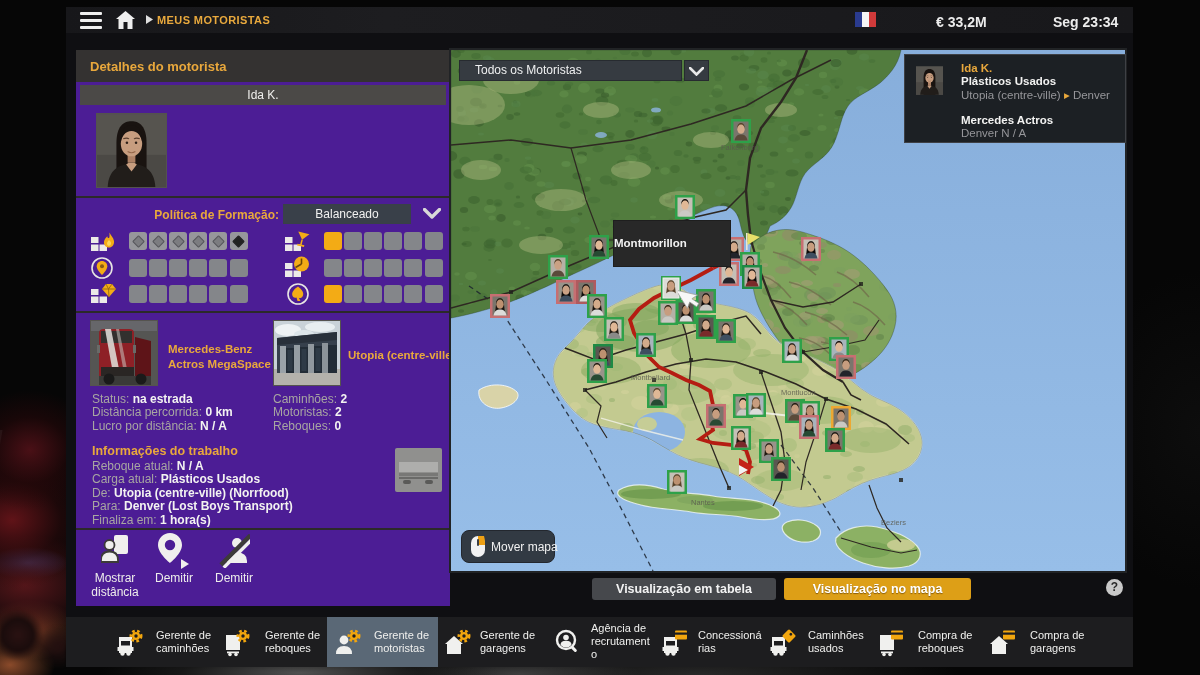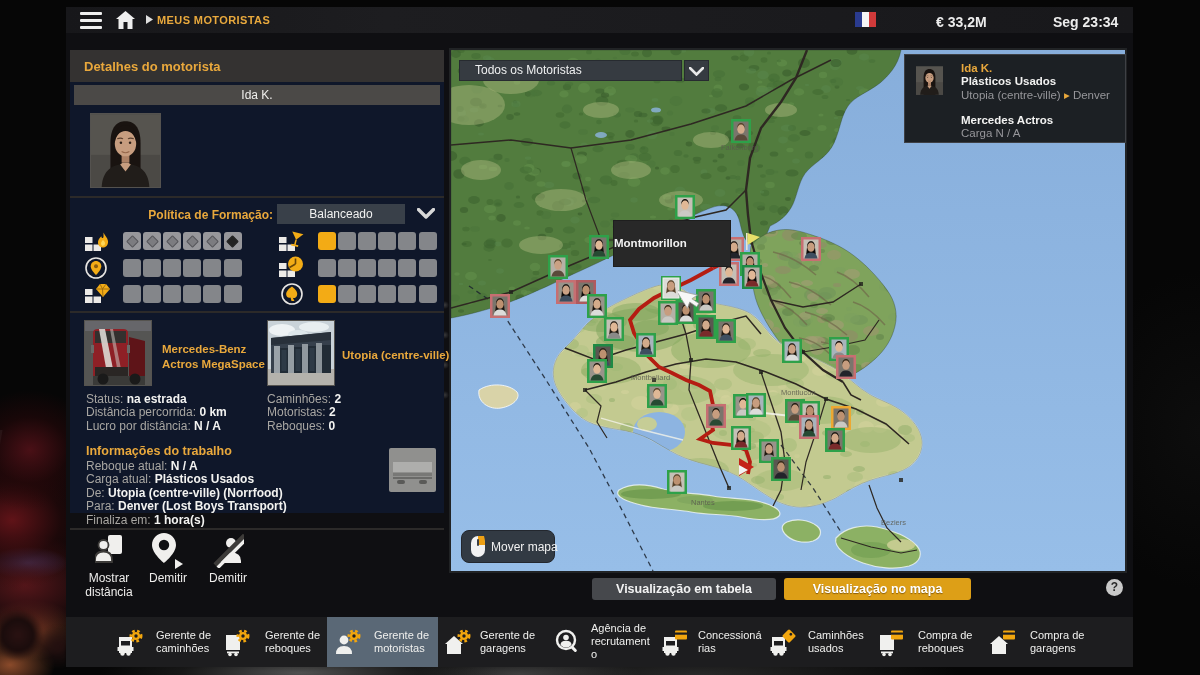--- a/index.html
+++ b/index.html
@@ -23,21 +23,21 @@
 radial-gradient(circle 22px at 58px 52px,#241010 0%,transparent 100%);filter:blur(1px)}
 #midbg{left:66px;top:33px;width:1067px;height:584px;background:#0f0f12}
 #topbar{left:66px;top:7px;width:1067px;height:26px;background:linear-gradient(90deg,#17171a,#1d1d20 30%,#18181b)}
 #botbar{left:66px;top:617px;width:1067px;height:50px;background:#1d1d1f}
 .hamb{left:80px;top:12px;width:22px;height:17px}
 .hamb div{height:3px;background:#efefef;border-radius:1px;margin-bottom:4px}
 .crumb{left:157px;top:14px;color:#e9a93d;font-size:11px;font-weight:bold;letter-spacing:.4px}
 .flag{left:855px;top:12px;width:21px;height:15px;display:flex}
 .flag div{flex:1}
 .tbtxt{color:#ececec;font-size:14px;font-weight:bold;top:14px}
-#panel{left:70px;top:50px;width:374px;height:463px;background:#0f172a}
+#panel{left:76px;top:50px;width:374px;height:556px;background:#4c1d95}
 #phead{left:0;top:0;width:374px;height:32px;background:#343231}
 #phead span{position:absolute;left:14px;top:9px;color:#e9a83c;font-size:13px;font-weight:bold}
 #pname{left:4px;top:35px;width:366px;height:20px;background:#4b4947;color:#f0efed;font-size:12px;text-align:center;line-height:20px}
 .sep{left:0;width:374px;height:2px;background:#2c2a29}
 .txt{font-size:12px;line-height:13.4px;color:#a8a6a2}
 .txt b{color:#f3f3f1;font-weight:bold}
 .txt .red{color:#e05a58;font-weight:bold}
 .or{color:#e9a83c}
 .sk{width:18px;height:18px;border-radius:3px;background:#84868a}
 .sk.y{background:#f3ab15}
@@ -1547,21 +1547,21 @@
 <circle cx="30.8" cy="29.5" r="1.3" fill="#2e2018"></circle>
         <circle cx="40.2" cy="29.5" r="1.3" fill="#2e2018"></circle>
 <path d="M31.5 38.5 Q35.5 41 39.5 38.5" stroke="#96684c" stroke-width="1.1" fill="none"></path>
 <path d="M11 75 C12 58 22 51.5 35.5 51.5 C49 51.5 59 58 60 75 Z" fill="#211d1a"></path>
 <path d="M30 52 L35.5 59 L41 52 L38.5 50 L32.5 50 Z" fill="#c79d7f"></path>
 </svg>
   <div class="dct or" style="top:7px;font-weight:bold">Ida K.</div>
   <div class="dct" style="top:20px;color:#f2f2f1;font-weight:bold">Plásticos Usados</div>
   <div class="dct" style="top:33px;color:#96969a">Utopia (centre-ville) <span style="color:#e9a83c">▸</span> Denver</div>
   <div class="dct" style="top:59px;color:#f2f2f1;font-weight:bold">Mercedes Actros</div>
-  <div class="dct" style="top:72px;color:#96969a">Carga N / A</div>
+  <div class="dct" style="top:72px;color:#96969a">Denver N / A</div>
 </div>
 
 <div id="vmap" class="abs">Visualização no mapa</div>
 <div id="vtab" class="abs">Visualização em tabela</div>
 <div id="help" class="abs">?</div>
 <div class="tabsel abs"></div>
 <svg class="abs" style="left:115px;top:628px" width="28" height="30" viewBox="-2 -1 28 30">
       <path d="M2 8 H15 V24 H2 Z" fill="#f0f0ee"></path>
       <path d="M4 12 H13 V16.5 H4 Z" fill="#1d1d1f"></path>
       <rect x="0.5" y="18" width="2" height="4" fill="#f0f0ee"></rect>

